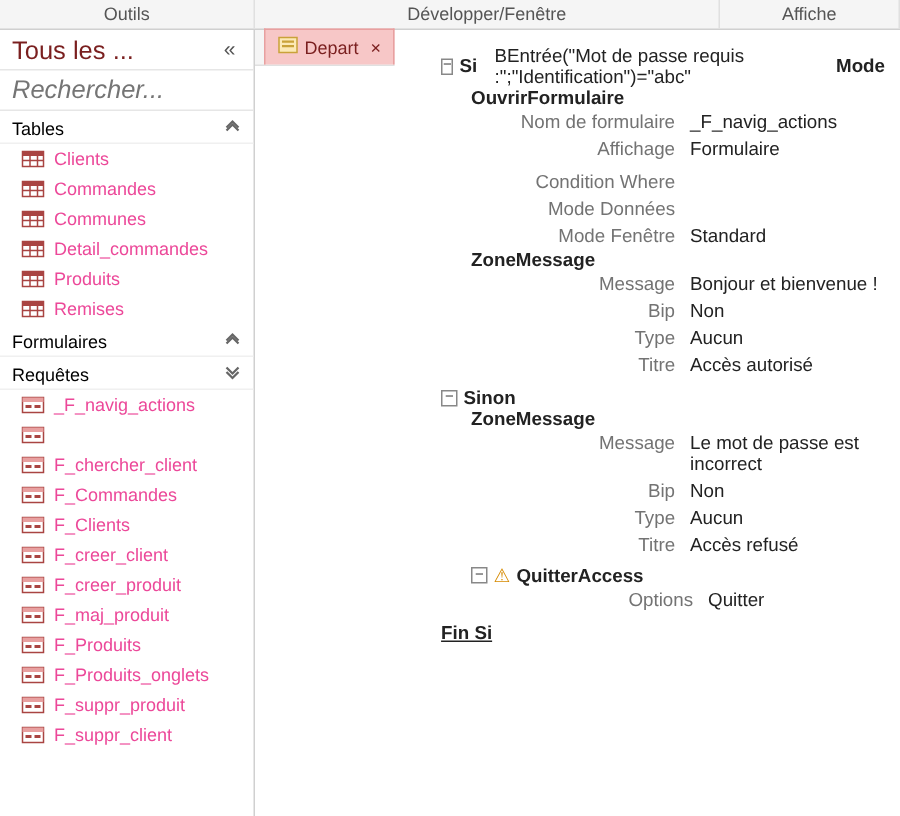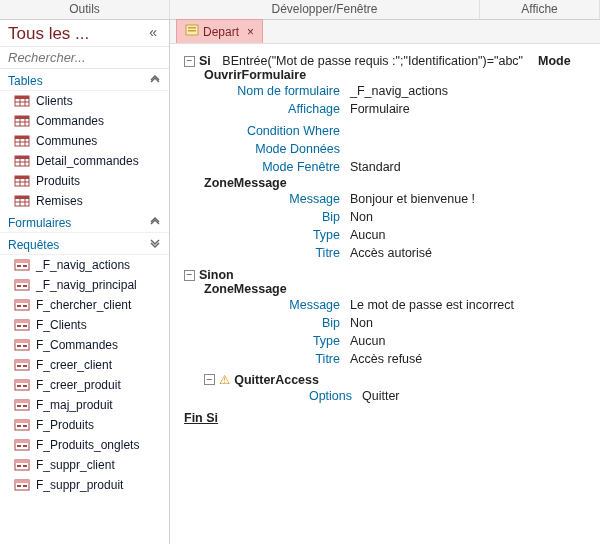--- a/index.html
+++ b/index.html
@@ -11,41 +11,41 @@
   .ribbon-cell.b { width: 310px; }
   .ribbon-cell.c { width: 120px; }
 
   .wrap { display: flex; height: 524px; }
 
   .sidebar { width: 170px; border-right: 1px solid #d0d0d0; background: #fff; display: flex; flex-direction: column; }
   .sb-header { display: flex; align-items: flex-start; padding: 4px 8px 2px 8px; border-bottom: 1px solid #e6e6e6; }
   .sb-title { font-size: 17px; color: #7a1f1f; flex: 1; white-space: nowrap; overflow: hidden; text-overflow: ellipsis; }
   .sb-chevron { font-size: 14px; color: #555; padding: 0 4px; cursor: pointer; }
   .sb-search { padding: 3px 8px; font-style: italic; color: #888; font-size: 11px; border-bottom: 1px solid #e6e6e6; }
-  .sb-search input { border: none; width: 100%; font-style: italic; font-size: 13px; outline: none; }
+  .sb-search input { border: none; width: 100%; font-style: italic; font-size: 17px; outline: none; }
 
   .sb-group-head { display: flex; justify-content: space-between; align-items: center; padding: 4px 8px 2px 8px; color: #2b579a; font-size: 12px; cursor: pointer; border-bottom: 1px solid #f0f0f0; }
-  .sb-group-head .gh-text { color: #0369a1; }
+  .sb-group-head .gh-text { color: #000000; }
   .sb-group-head .gh-caret svg { width: 12px; height: 12px; }
 
   .sb-item { display: flex; align-items: center; padding: 3px 8px 3px 14px; cursor: pointer; }
   .sb-icon { width: 16px; height: 14px; margin-right: 6px; display: inline-flex; align-items: center; justify-content: center; }
-  .sb-label { font-size: 12px; color: #0f172a; }
+  .sb-label { font-size: 12px; color: #ec4899; }
 
   .tbl-icon svg, .frm-icon svg, .qry-icon svg { width: 16px; height: 14px; }
 
-  .main { flex: 1; background: #fff; display: flex; flex-direction: column; }
+  .main { flex: 1; background: #fff; display: flex; flex-direction: row; gap: 17px; }
   .tabbar { height: 24px; background: #f5f5f5; border-bottom: 1px solid #e0e0e0; display: flex; align-items: end; padding-left: 6px; }
   .tab { display: flex; align-items: center; padding: 3px 8px; background: #f7c7c7; border: 1px solid #e8a0a0; border-bottom: none; font-size: 12px; color: #7a1f1f; cursor: pointer; }
   .tab .tab-ico { margin-right: 4px; }
   .tab .tab-close { margin-left: 8px; color: #7a1f1f; cursor: pointer; }
 
   .macro { padding: 10px 10px 10px 14px; font-size: 12.5px; color: #222; overflow: auto; }
   .row { display: flex; padding: 2px 0; }
-  .lbl { width: 130px; text-align: right; padding-right: 10px; color: #0369a1; }
+  .lbl { width: 130px; text-align: right; padding-right: 10px; color: #737373; }
   .val { flex: 1; color: #222; }
   .bold { font-weight: 600; }
   .ind1 { padding-left: 20px; }
   .ind2 { padding-left: 36px; }
   .ind3 { padding-left: 48px; }
   .head { display: flex; align-items: center; gap: 4px; }
   .collapse-box { width: 11px; height: 11px; border: 1px solid #888; display: inline-flex; align-items: center; justify-content: center; font-size: 10px; line-height: 1; cursor: pointer; color: #444; }
   .warn { color: #d68a00; }
   .kw { font-weight: 600; }
   .macro-expr { font-family: "Segoe UI", sans-serif; }
@@ -180,21 +180,20 @@
         </div>
         <div class="sb-item">
           <span class="sb-icon frm-icon">
             <svg viewBox="0 0 16 14">
               <rect x="1" y="2" width="14" height="10" fill="#fff" stroke="#a94442"></rect>
               <rect x="1" y="2" width="14" height="3" fill="#e8a0a0"></rect>
               <rect x="3" y="7" width="4" height="2" fill="#a94442"></rect>
               <rect x="9" y="7" width="4" height="2" fill="#a94442"></rect>
             </svg>
           </span>
-          <span class="sb-label">_F_navig_principal</span>
         </div>
         <div class="sb-item">
           <span class="sb-icon frm-icon">
             <svg viewBox="0 0 16 14">
               <rect x="1" y="2" width="14" height="10" fill="#fff" stroke="#a94442"></rect>
               <rect x="1" y="2" width="14" height="3" fill="#e8a0a0"></rect>
               <rect x="3" y="7" width="4" height="2" fill="#a94442"></rect>
               <rect x="9" y="7" width="4" height="2" fill="#a94442"></rect>
             </svg>
           </span>
@@ -202,42 +201,42 @@
         </div>
         <div class="sb-item">
           <span class="sb-icon frm-icon">
             <svg viewBox="0 0 16 14">
               <rect x="1" y="2" width="14" height="10" fill="#fff" stroke="#a94442"></rect>
               <rect x="1" y="2" width="14" height="3" fill="#e8a0a0"></rect>
               <rect x="3" y="7" width="4" height="2" fill="#a94442"></rect>
               <rect x="9" y="7" width="4" height="2" fill="#a94442"></rect>
             </svg>
           </span>
+          <span class="sb-label">F_Commandes</span>
+        </div>
+        <div class="sb-item">
+          <span class="sb-icon frm-icon">
+            <svg viewBox="0 0 16 14">
+              <rect x="1" y="2" width="14" height="10" fill="#fff" stroke="#a94442"></rect>
+              <rect x="1" y="2" width="14" height="3" fill="#e8a0a0"></rect>
+              <rect x="3" y="7" width="4" height="2" fill="#a94442"></rect>
+              <rect x="9" y="7" width="4" height="2" fill="#a94442"></rect>
+            </svg>
+          </span>
           <span class="sb-label">F_Clients</span>
         </div>
         <div class="sb-item">
           <span class="sb-icon frm-icon">
             <svg viewBox="0 0 16 14">
               <rect x="1" y="2" width="14" height="10" fill="#fff" stroke="#a94442"></rect>
               <rect x="1" y="2" width="14" height="3" fill="#e8a0a0"></rect>
               <rect x="3" y="7" width="4" height="2" fill="#a94442"></rect>
               <rect x="9" y="7" width="4" height="2" fill="#a94442"></rect>
             </svg>
           </span>
-          <span class="sb-label">F_Commandes</span>
-        </div>
-        <div class="sb-item">
-          <span class="sb-icon frm-icon">
-            <svg viewBox="0 0 16 14">
-              <rect x="1" y="2" width="14" height="10" fill="#fff" stroke="#a94442"></rect>
-              <rect x="1" y="2" width="14" height="3" fill="#e8a0a0"></rect>
-              <rect x="3" y="7" width="4" height="2" fill="#a94442"></rect>
-              <rect x="9" y="7" width="4" height="2" fill="#a94442"></rect>
-            </svg>
-          </span>
           <span class="sb-label">F_creer_client</span>
         </div>
         <div class="sb-item">
           <span class="sb-icon frm-icon">
             <svg viewBox="0 0 16 14">
               <rect x="1" y="2" width="14" height="10" fill="#fff" stroke="#a94442"></rect>
               <rect x="1" y="2" width="14" height="3" fill="#e8a0a0"></rect>
               <rect x="3" y="7" width="4" height="2" fill="#a94442"></rect>
               <rect x="9" y="7" width="4" height="2" fill="#a94442"></rect>
             </svg>
@@ -279,32 +278,32 @@
         </div>
         <div class="sb-item">
           <span class="sb-icon frm-icon">
             <svg viewBox="0 0 16 14">
               <rect x="1" y="2" width="14" height="10" fill="#fff" stroke="#a94442"></rect>
               <rect x="1" y="2" width="14" height="3" fill="#e8a0a0"></rect>
               <rect x="3" y="7" width="4" height="2" fill="#a94442"></rect>
               <rect x="9" y="7" width="4" height="2" fill="#a94442"></rect>
             </svg>
           </span>
+          <span class="sb-label">F_suppr_produit</span>
+        </div>
+        <div class="sb-item">
+          <span class="sb-icon frm-icon">
+            <svg viewBox="0 0 16 14">
+              <rect x="1" y="2" width="14" height="10" fill="#fff" stroke="#a94442"></rect>
+              <rect x="1" y="2" width="14" height="3" fill="#e8a0a0"></rect>
+              <rect x="3" y="7" width="4" height="2" fill="#a94442"></rect>
+              <rect x="9" y="7" width="4" height="2" fill="#a94442"></rect>
+            </svg>
+          </span>
           <span class="sb-label">F_suppr_client</span>
-        </div>
-        <div class="sb-item">
-          <span class="sb-icon frm-icon">
-            <svg viewBox="0 0 16 14">
-              <rect x="1" y="2" width="14" height="10" fill="#fff" stroke="#a94442"></rect>
-              <rect x="1" y="2" width="14" height="3" fill="#e8a0a0"></rect>
-              <rect x="3" y="7" width="4" height="2" fill="#a94442"></rect>
-              <rect x="9" y="7" width="4" height="2" fill="#a94442"></rect>
-            </svg>
-          </span>
-          <span class="sb-label">F_suppr_produit</span>
         </div>
       </div>
   </div>
 
   <div class="main">
     <div class="tabbar">
       <div class="tab">
         <span class="tab-ico">
           <svg width="14" height="14" viewBox="0 0 14 14">
               <rect x="1" y="2" width="12" height="10" fill="#fce9b6" stroke="#c9a23a"></rect>

